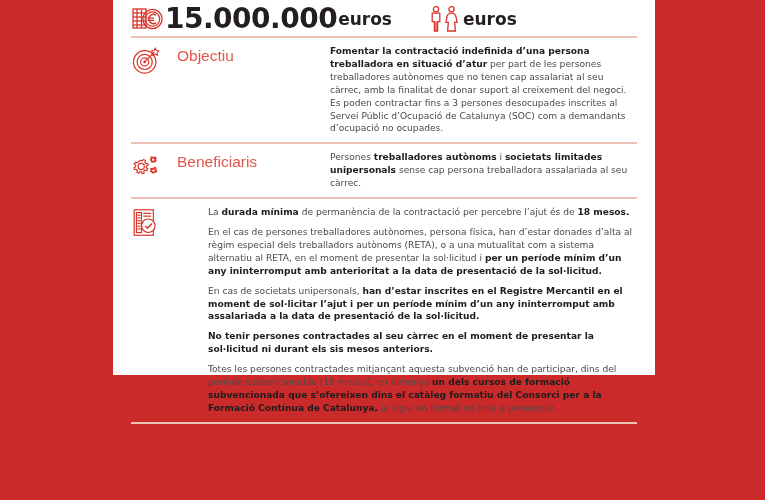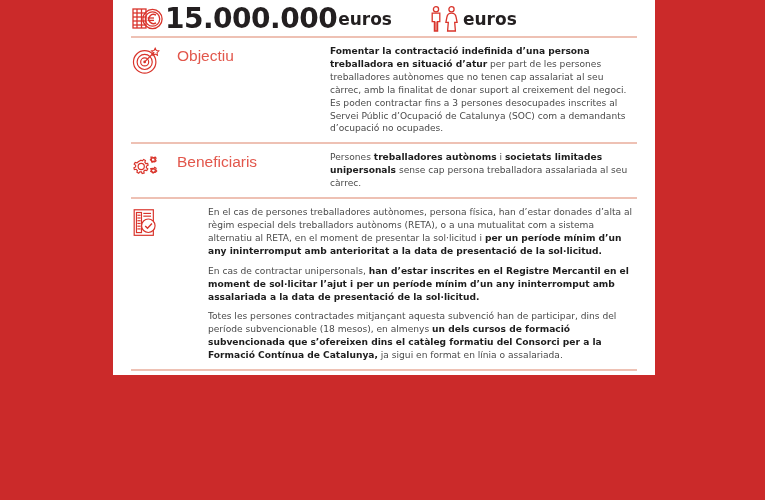--- a/index.html
+++ b/index.html
@@ -190,22 +190,24 @@
             <line x1="7" y1="20.5" x2="10.5" y2="20.5"></line>
             <line x1="7" y1="23.5" x2="10.5" y2="23.5"></line>
             <line x1="13.5" y1="6.5" x2="22" y2="6.5"></line>
             <line x1="13.5" y1="9.5" x2="22" y2="9.5"></line>
             <circle cx="19" cy="20" r="7.4" fill="#fff"></circle>
             <path d="M15.6 20.2l2.5 2.6 4.9-5.3" stroke-width="1.5"></path>
           </g>
         </svg>
       </div>
       <div class="row-body">
+          <p><span>La </span><b>durada mínima</b><span> de permanència de la contractació per percebre l’ajut és de </span><b>18 mesos.</b></p>
           <p><span>En el cas de persones treballadores autònomes, persona física, han d’estar donades d’alta al règim especial dels treballadors autònoms (RETA), o a una mutualitat com a sistema alternatiu al RETA, en el moment de presentar la sol·licitud i </span><b>per un període mínim d’un any ininterromput amb anterioritat a la data de presentació de la sol·licitud.</b></p>
-          <p><span>En cas de contractar unipersonals, </span><b>han d’estar inscrites en el Registre Mercantil en el moment de sol·licitar l’ajut i per un període mínim d’un any ininterromput amb assalariada a la data de presentació de la sol·licitud.</b></p>
-          <p><span>Totes les persones contractades mitjançant aquesta subvenció han de participar, dins del període subvencionable (18 mesos), en almenys </span><b>un dels cursos de formació subvencionada que s’ofereixen dins el catàleg formatiu del Consorci per a la Formació Contínua de Catalunya,</b><span> ja sigui en format en línia o assalariada.</span></p>
+          <p><span>En cas de societats unipersonals, </span><b>han d’estar inscrites en el Registre Mercantil en el moment de sol·licitar l’ajut i per un període mínim d’un any ininterromput amb assalariada a la data de presentació de la sol·licitud.</b></p>
+          <p><b>No tenir persones contractades al seu càrrec en el moment de presentar la sol·licitud ni durant els sis mesos anteriors.</b></p>
+          <p><span>Totes les persones contractades mitjançant aquesta subvenció han de participar, dins del període subvencionable (18 mesos), en almenys </span><b>un dels cursos de formació subvencionada que s’ofereixen dins el catàleg formatiu del Consorci per a la Formació Contínua de Catalunya,</b><span> ja sigui en format en línia o presencial.</span></p>
         </div>
     </div>
 
     <div class="rule"></div>
 
   </div>
 </div>
 
 </body></html>

